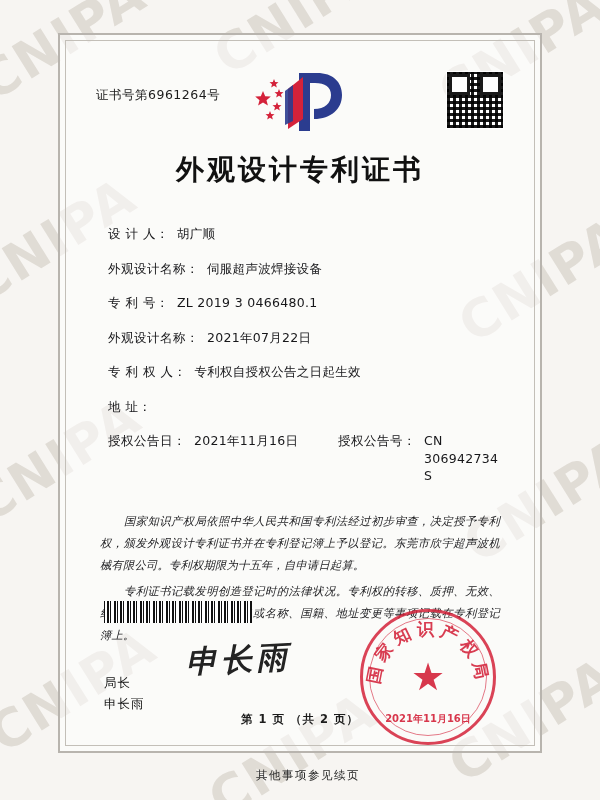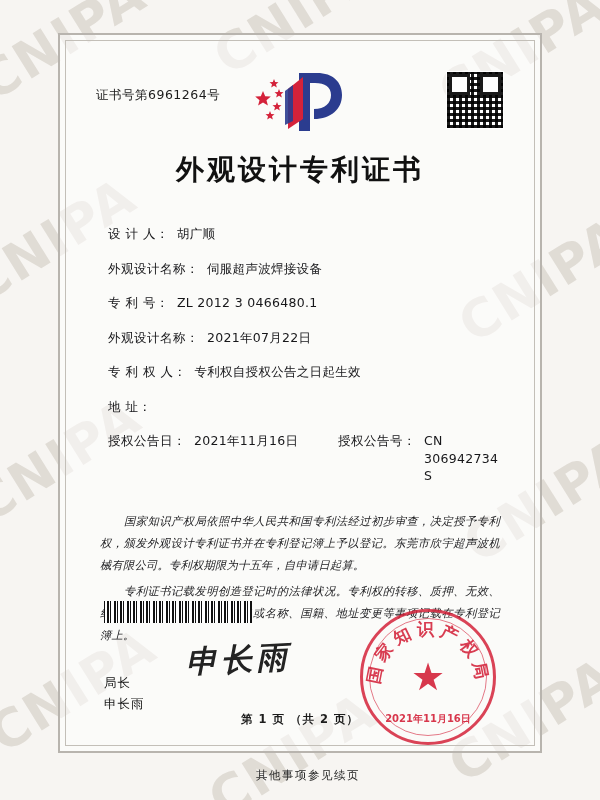--- a/index.html
+++ b/index.html
@@ -329,21 +329,21 @@
           <div class="f-value">胡广顺</div>
         </div>
 
         <div class="field-row">
           <div class="f-label">外观设计名称：</div>
           <div class="f-value">伺服超声波焊接设备</div>
         </div>
 
         <div class="field-row">
           <div class="f-label">专  利  号：</div>
-          <div class="f-value">ZL 2012 3 0466480.1</div>
+          <div class="f-value">ZL 2019 3 0466480.1</div>
         </div>
 
         <div class="field-row">
           <div class="f-label">外观设计名称：</div>
           <div class="f-value">2021年07月22日</div>
         </div>
 
         <div class="field-row">
           <div class="f-label">专 利 权 人：</div>
           <div class="f-value">专利权自授权公告之日起生效</div>

